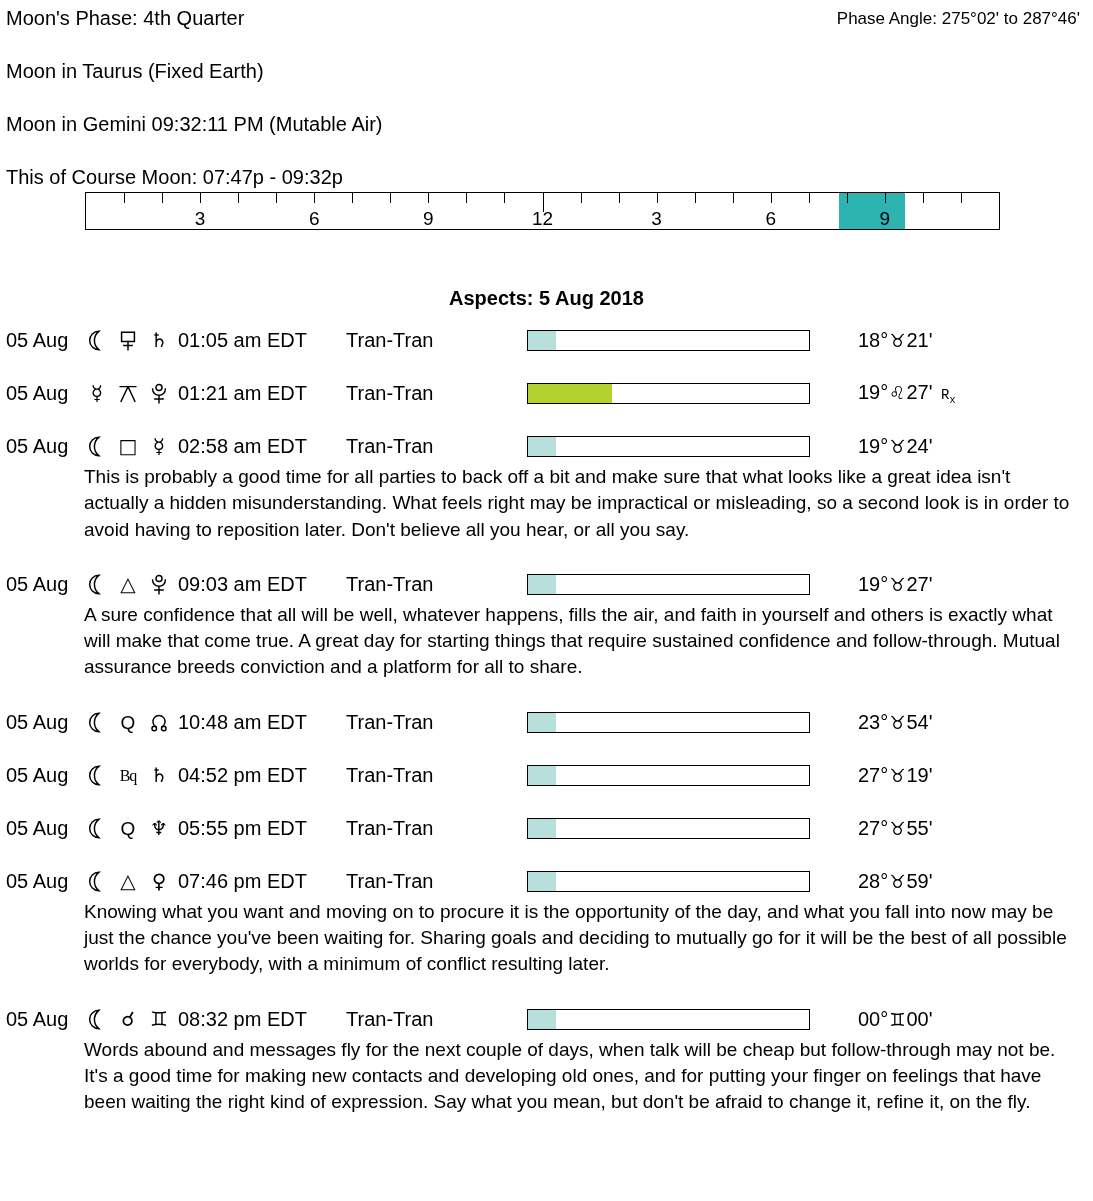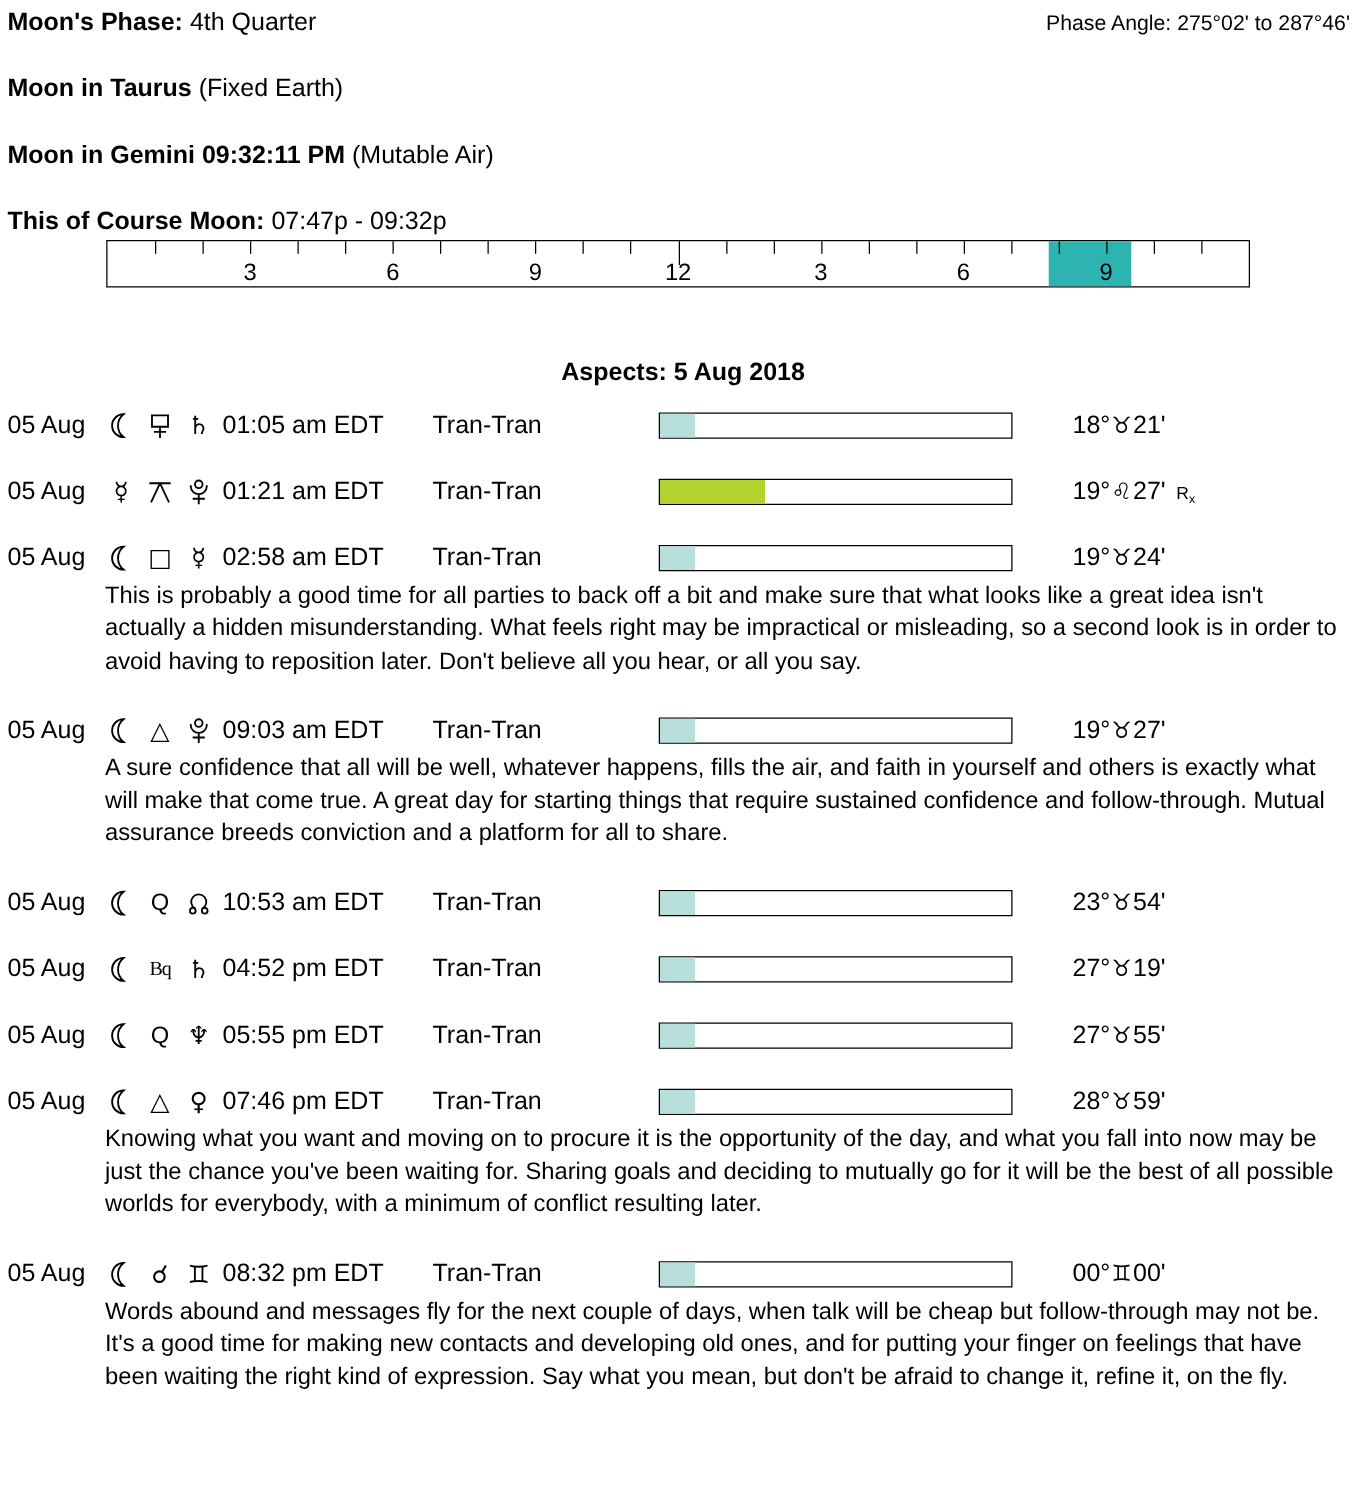--- a/index.html
+++ b/index.html
@@ -5,21 +5,21 @@
   html,body{margin:0;padding:0;background:#fff;}
   body{
     width:1093px;height:1201px;overflow:hidden;position:relative;
     font-family:"Liberation Sans","DejaVu Sans",sans-serif;color:#000;
     -webkit-font-smoothing:antialiased;
   }
   .hdr{position:relative;margin:0 0 0 6px;}
   .hline{font-size:20px;line-height:21px;}
   .hl1{padding-top:8px;}
   .hl2,.hl3,.hl4{margin-top:32px;}
-  .b{font-weight:bold;}
+  .b{font-weight:normal;}
   .phase-angle{position:absolute;top:8px;right:13px;font-size:17px;font-weight:normal;}
   
   .ruler{
     position:relative;margin:4px 0 0 85px;width:915px;height:38px;
     border:1px solid #000;box-sizing:border-box;background:#fff;
   }
   .ruler .hl-block{position:absolute;top:0;bottom:0;z-index:0;}
   .ruler .tick{position:absolute;top:0;width:1px;background:#000;z-index:2;}
   .ruler .rlab{
     position:absolute;bottom:1px;transform:translateX(-50%);
@@ -37,21 +37,21 @@
   .sym svg *{fill:none;stroke:#000;stroke-width:1.6;stroke-linecap:square;}
   .sym.txt{font-family:"Liberation Sans",sans-serif;font-size:19px;}
   .sym.txt-sm{font-family:Liberation Serif, serif;font-size:16px;letter-spacing:-1px;}
   .c-time{width:168px;flex:none;}
   .c-type{width:110px;flex:none;}
   .c-bar{flex:none;margin-left:71px;width:283px;height:21px;border:1px solid #000;
          box-sizing:border-box;background:#fff;display:block;}
   .c-bar .fill{display:block;height:100%;}
   .c-pos{flex:none;margin-left:48px;white-space:nowrap;}
   .pos-sign{font-family:"DejaVu Sans",sans-serif;font-size:18px;padding:0 1px;}
-  .rx{font-size:14px;margin-left:3px;}
+  .rx{font-size:14px;margin-left:3px;font-family:Liberation Mono, monospace;}
   .rx sub{font-size:10px;}
   .note{margin:4px 0 28px 84px;width:992px;font-size:19px;line-height:26.3px;}
 </style>
 </head>
 <body>
 
 <div class="hdr">
   <div class="hline hl1">
     <span class="b">Moon's Phase:</span>
     <span>4th Quarter</span>
@@ -219,21 +219,21 @@
         </span>
         <span class="sym txt">Q</span>
         <span class="sym">
           <svg viewBox="0 0 24 24">
             <circle cx="6.8" cy="18.6" r="2.5"></circle>
             <circle cx="17.2" cy="18.6" r="2.5"></circle>
             <path d="M8.6 16.6 A6.6 6.6 0 1 1 15.4 16.6"></path>
           </svg>
         </span>
       </span>
-    <span class="c-time">10:53 am EDT</span>
+    <span class="c-time">10:48 am EDT</span>
     <span class="c-type">Tran-Tran</span>
     <span class="c-bar">
         <span class="fill" style="width: 10%; background: rgb(183, 224, 221);"></span>
       </span>
     <span class="c-pos">
       <span class="pos-deg">23°</span><span class="pos-sign">♉</span><span class="pos-min">54'</span>
     </span>
   </div>
 
   <div class="arow">

